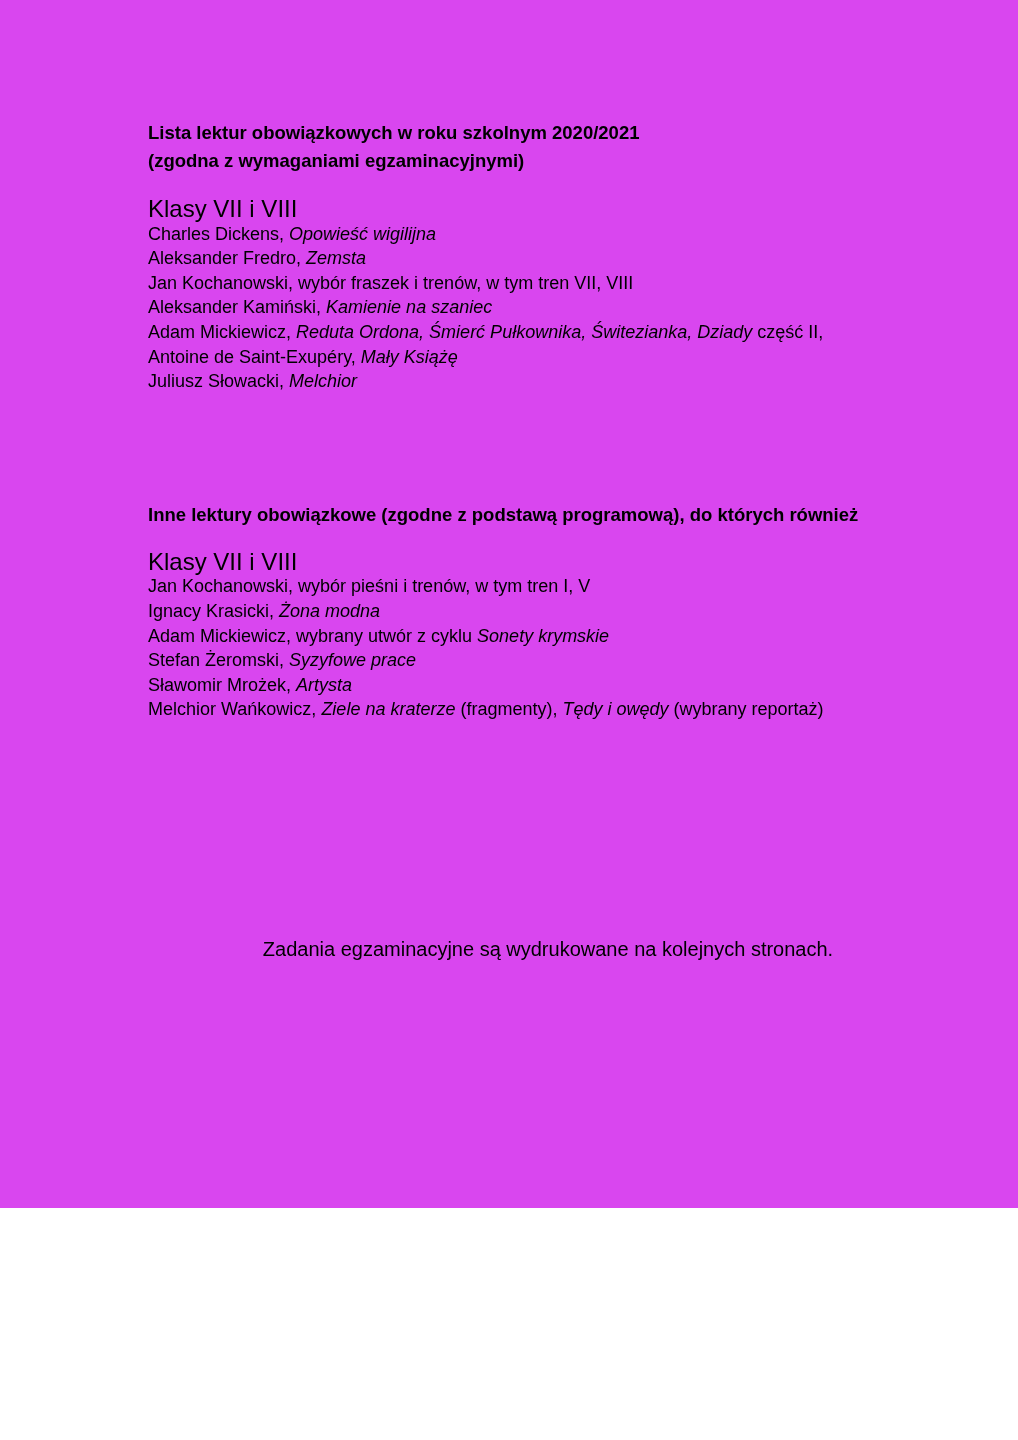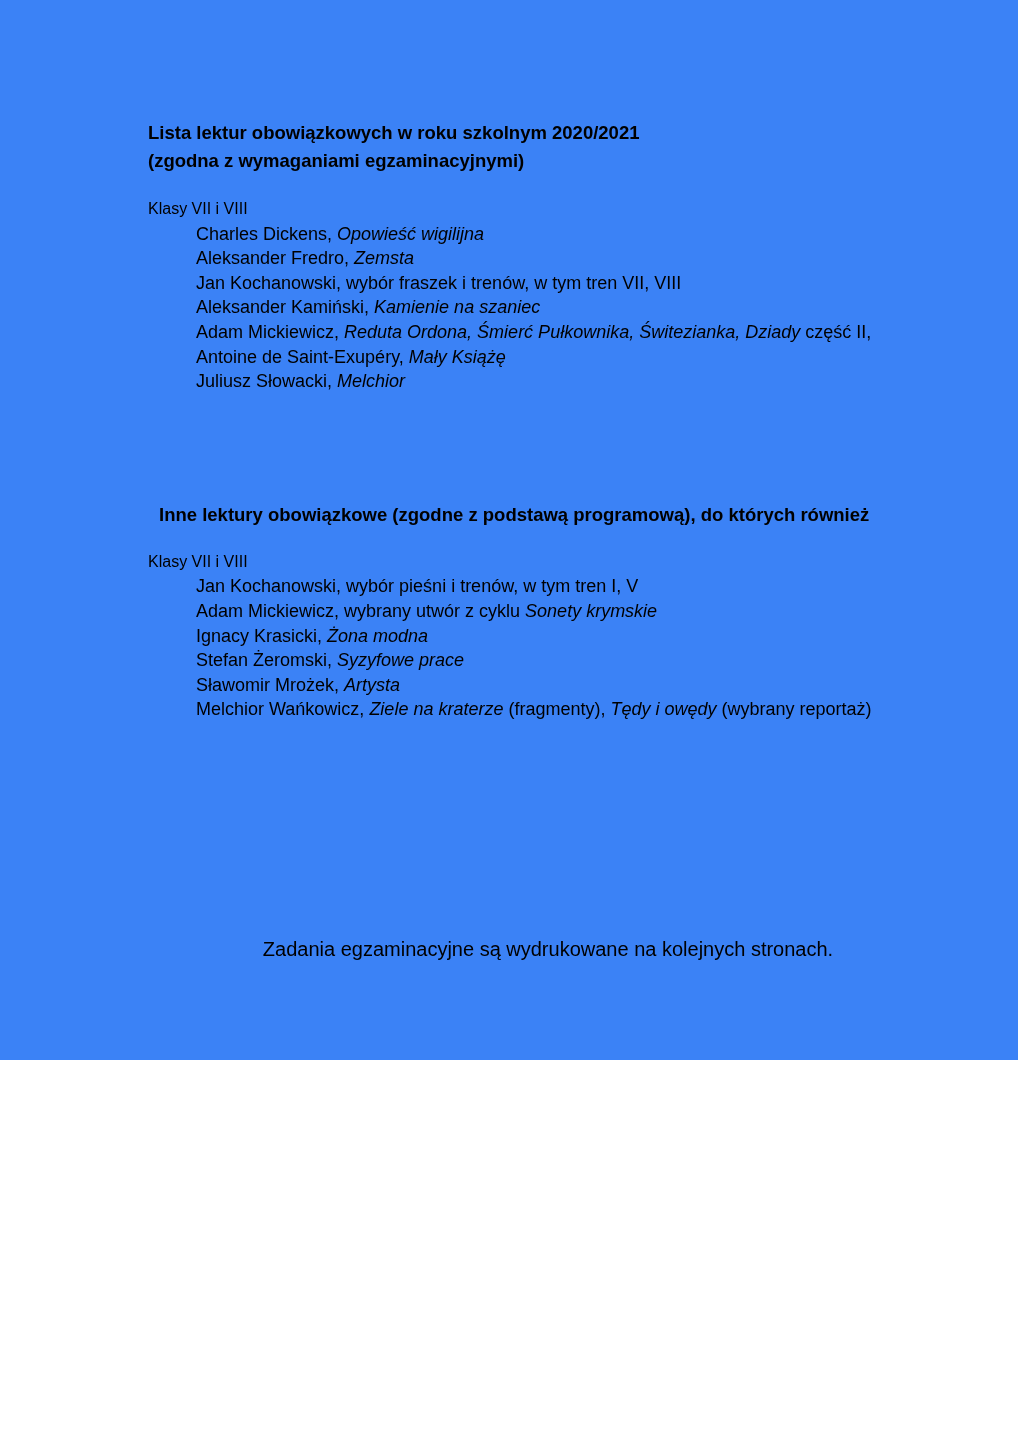--- a/index.html
+++ b/index.html
@@ -3,66 +3,64 @@
 <meta charset="utf-8">
 <style>
   html, body {
     margin: 0;
     padding: 0;
     background: #ffffff;
   }
   .page {
     position: relative;
     width: 1018px;
-    height: 1060px;
-    background: #3b82f6;
+    height: 1208px;
+    background: #d946ef;
     color: #000000;
     font-family: "Liberation Sans", "DejaVu Sans", sans-serif;
     overflow: hidden;
   }
   .content {
     position: absolute;
     left: 148px;
     top: 0;
     width: 740px;
   }
   .doc-title {
     margin-top: 119px;
   }
   .doc-title .tline {
     font-size: 18.5px;
     font-weight: 700;
     line-height: 28px;
     white-space: nowrap;
   }
   .class-label {
-    font-size: 16px;
+    font-size: 24px;
     line-height: 24.6px;
     white-space: nowrap;
   }
   .book-list .line {
     font-size: 18px;
     line-height: 24.6px;
     white-space: nowrap;
-    margin-left: 48px;
   }
   .book-list .line em {
     font-style: italic;
   }
   .book-list .line.indent {
     padding-left: 132px;
   }
   .sec1 { margin-top: 22px; }
   .sec2-heading { margin-top: 107px; }
   .sec2-heading .tline {
     font-size: 18.5px;
     font-weight: 700;
     line-height: 28px;
     white-space: nowrap;
-    margin-left: 11px;
   }
   .sec2 { margin-top: 21px; }
   .statement {
     margin-top: 214px;
     margin-left: 30px;
     width: 740px;
     text-align: center;
     font-size: 20px;
     font-weight: 400;
     line-height: 26px;
@@ -114,22 +112,22 @@
     </div>
 
     <div class="sec2-heading">
       <div class="tline">Inne lektury obowiązkowe (zgodne z podstawą programową), do których również</div>
     </div>
 
     <div class="sec2">
       <div class="class-label">Klasy VII i VIII</div>
       <div class="book-list">
           <div class="line"><span>Jan Kochanowski, wybór pieśni i trenów, w tym tren I, V</span></div>
+          <div class="line"><span>Ignacy Krasicki, </span><em>Żona modna</em></div>
           <div class="line"><span>Adam Mickiewicz, wybrany utwór z cyklu </span><em>Sonety krymskie</em></div>
-          <div class="line"><span>Ignacy Krasicki, </span><em>Żona modna</em></div>
           <div class="line"><span>Stefan Żeromski, </span><em>Syzyfowe prace</em></div>
           <div class="line"><span>Sławomir Mrożek, </span><em>Artysta</em></div>
           <div class="line"><span>Melchior Wańkowicz, </span><em>Ziele na kraterze</em><span> (fragmenty), </span><em>Tędy i owędy</em><span> (wybrany reportaż)</span></div>
         </div>
     </div>
 
     <div class="statement">Zadania egzaminacyjne są wydrukowane na kolejnych stronach.</div>
 
   </div>
 

